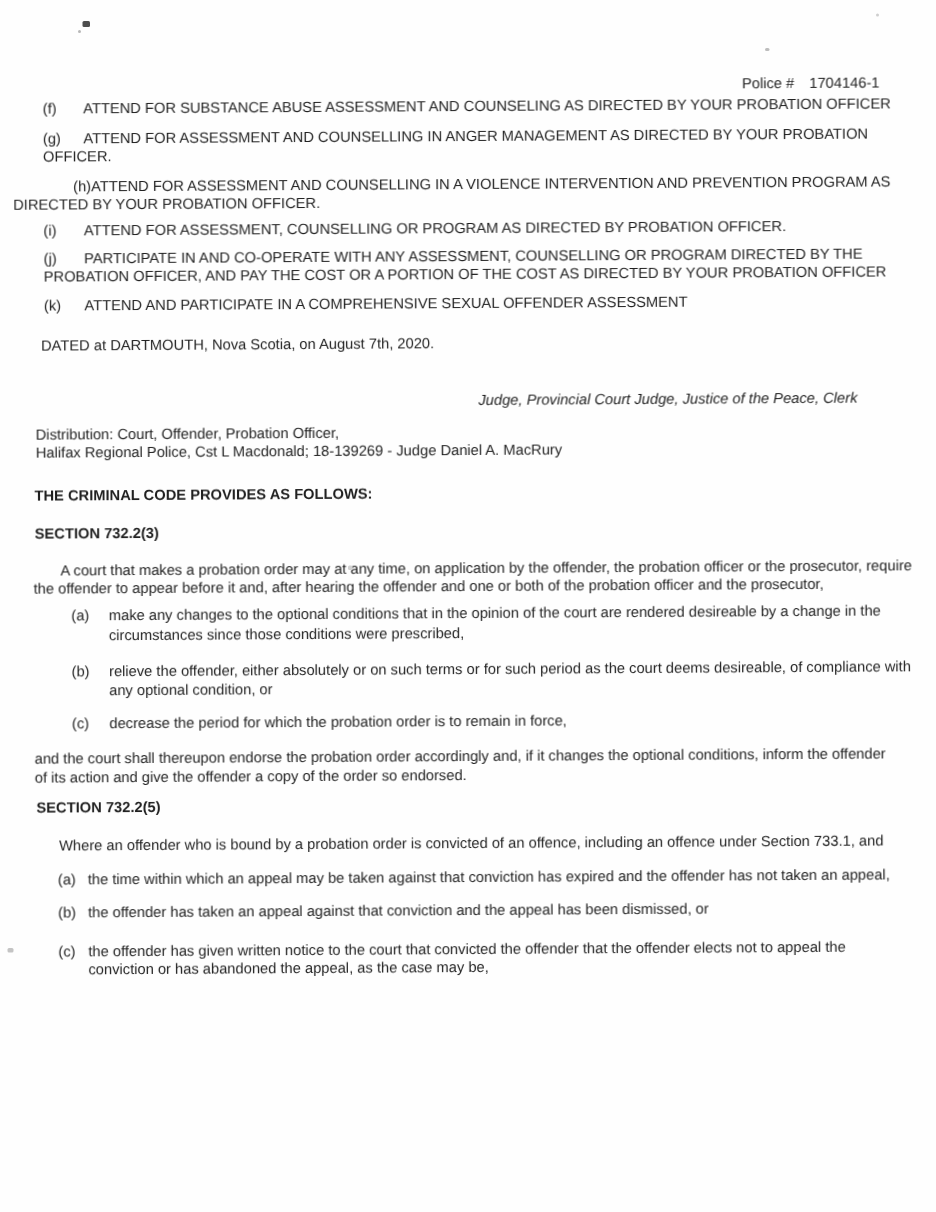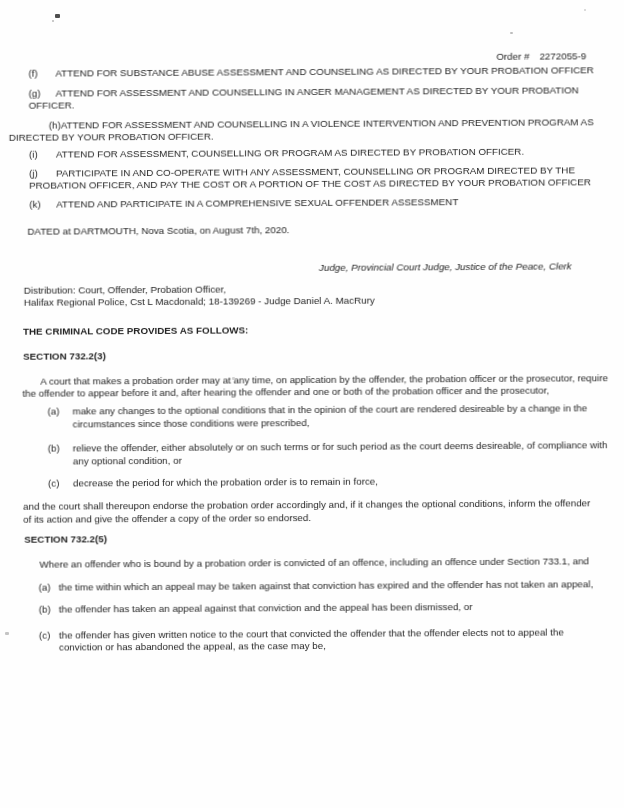--- a/index.html
+++ b/index.html
@@ -127,21 +127,21 @@
   .speck5 { left: 5px; top: 632px; width: 4px; height: 3px; background: #c4c4c4; }
   .speck6 { left: 232px; top: 377px; width: 3px; height: 3px; background: #d2d2d2; }
 </style>
 </head>
 <body>
 
 <div class="page">
   <div class="scan">
 
     <p class="order-line">
-      <span>Order #</span><span class="num">2272055-9</span>
+      <span>Police #</span><span class="num">1704146-1</span>
     </p>
 
     <p class="cond m-f">
       <span class="lbl">(f)</span><span>ATTEND FOR SUBSTANCE ABUSE ASSESSMENT AND COUNSELING AS DIRECTED BY YOUR PROBATION OFFICER</span>
     </p>
     <p class="cond m-g">
       <span class="lbl">(g)</span><span>ATTEND FOR ASSESSMENT AND COUNSELLING IN ANGER MANAGEMENT AS DIRECTED BY YOUR PROBATION OFFICER.</span>
     </p>
     <p class="cond outdent m-h">
       <span class="lbl">(h)</span><span>ATTEND FOR ASSESSMENT AND COUNSELLING IN A VIOLENCE INTERVENTION AND PREVENTION PROGRAM AS DIRECTED BY YOUR PROBATION OFFICER.</span>

